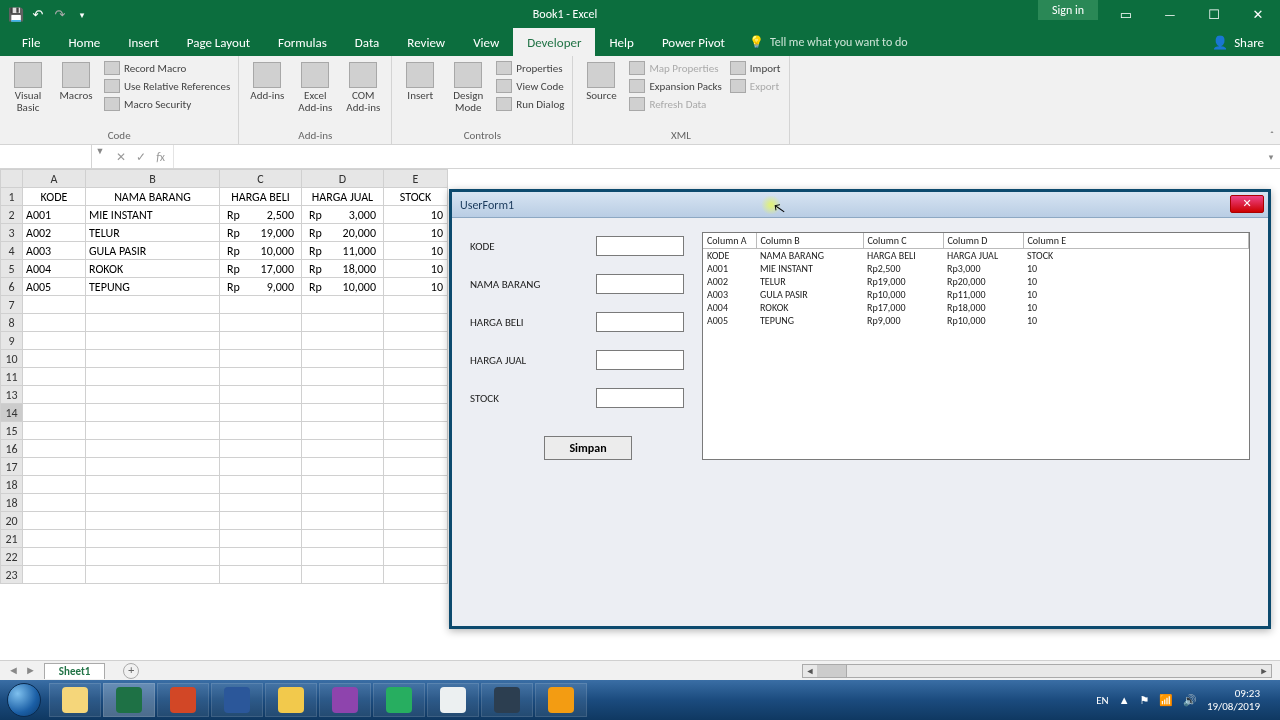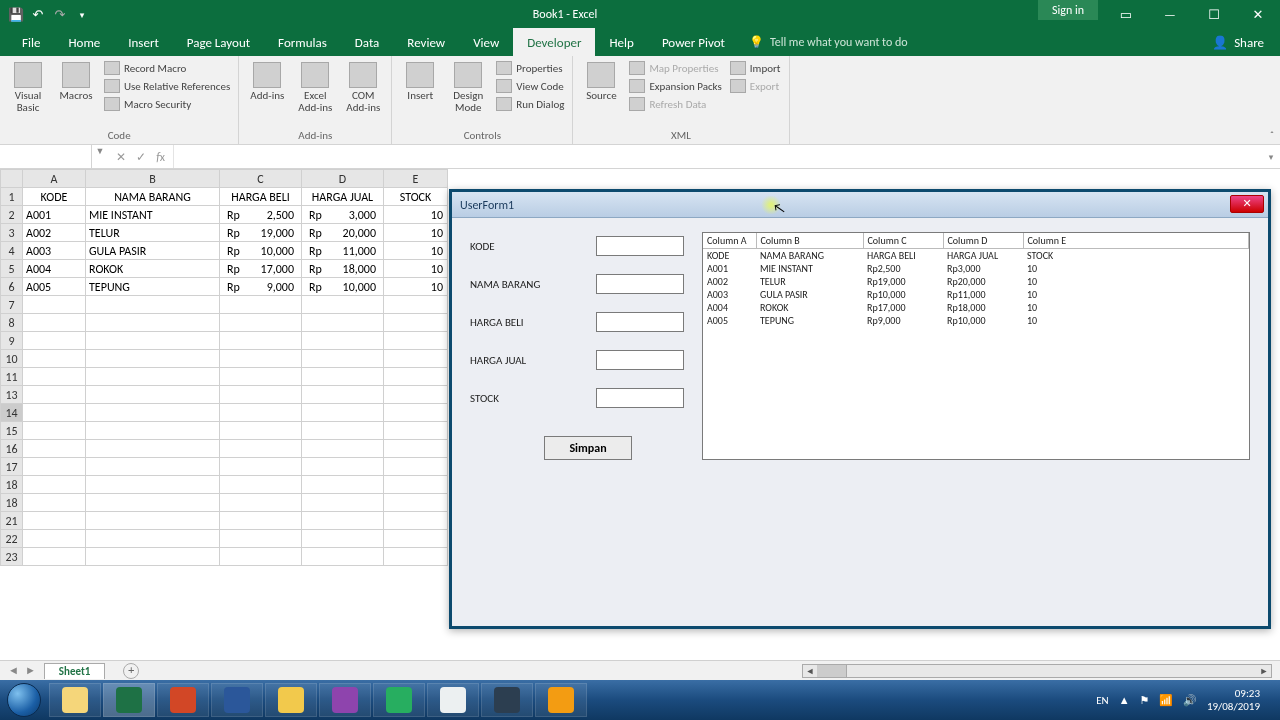--- a/index.html
+++ b/index.html
@@ -460,20 +460,28 @@
         <tr>
           <th class="rowhdr">18</th>
           <td></td>
           <td></td>
           <td></td>
           <td></td>
           <td></td>
         </tr>
         <tr>
           <th class="rowhdr">18</th>
+          <td></td>
+          <td></td>
+          <td></td>
+          <td></td>
+          <td></td>
+        </tr>
+        <tr>
+          <th class="rowhdr">20</th>
           <td></td>
           <td></td>
           <td></td>
           <td></td>
           <td></td>
         </tr>
         <tr>
           <th class="rowhdr">21</th>
           <td></td>
           <td></td>

